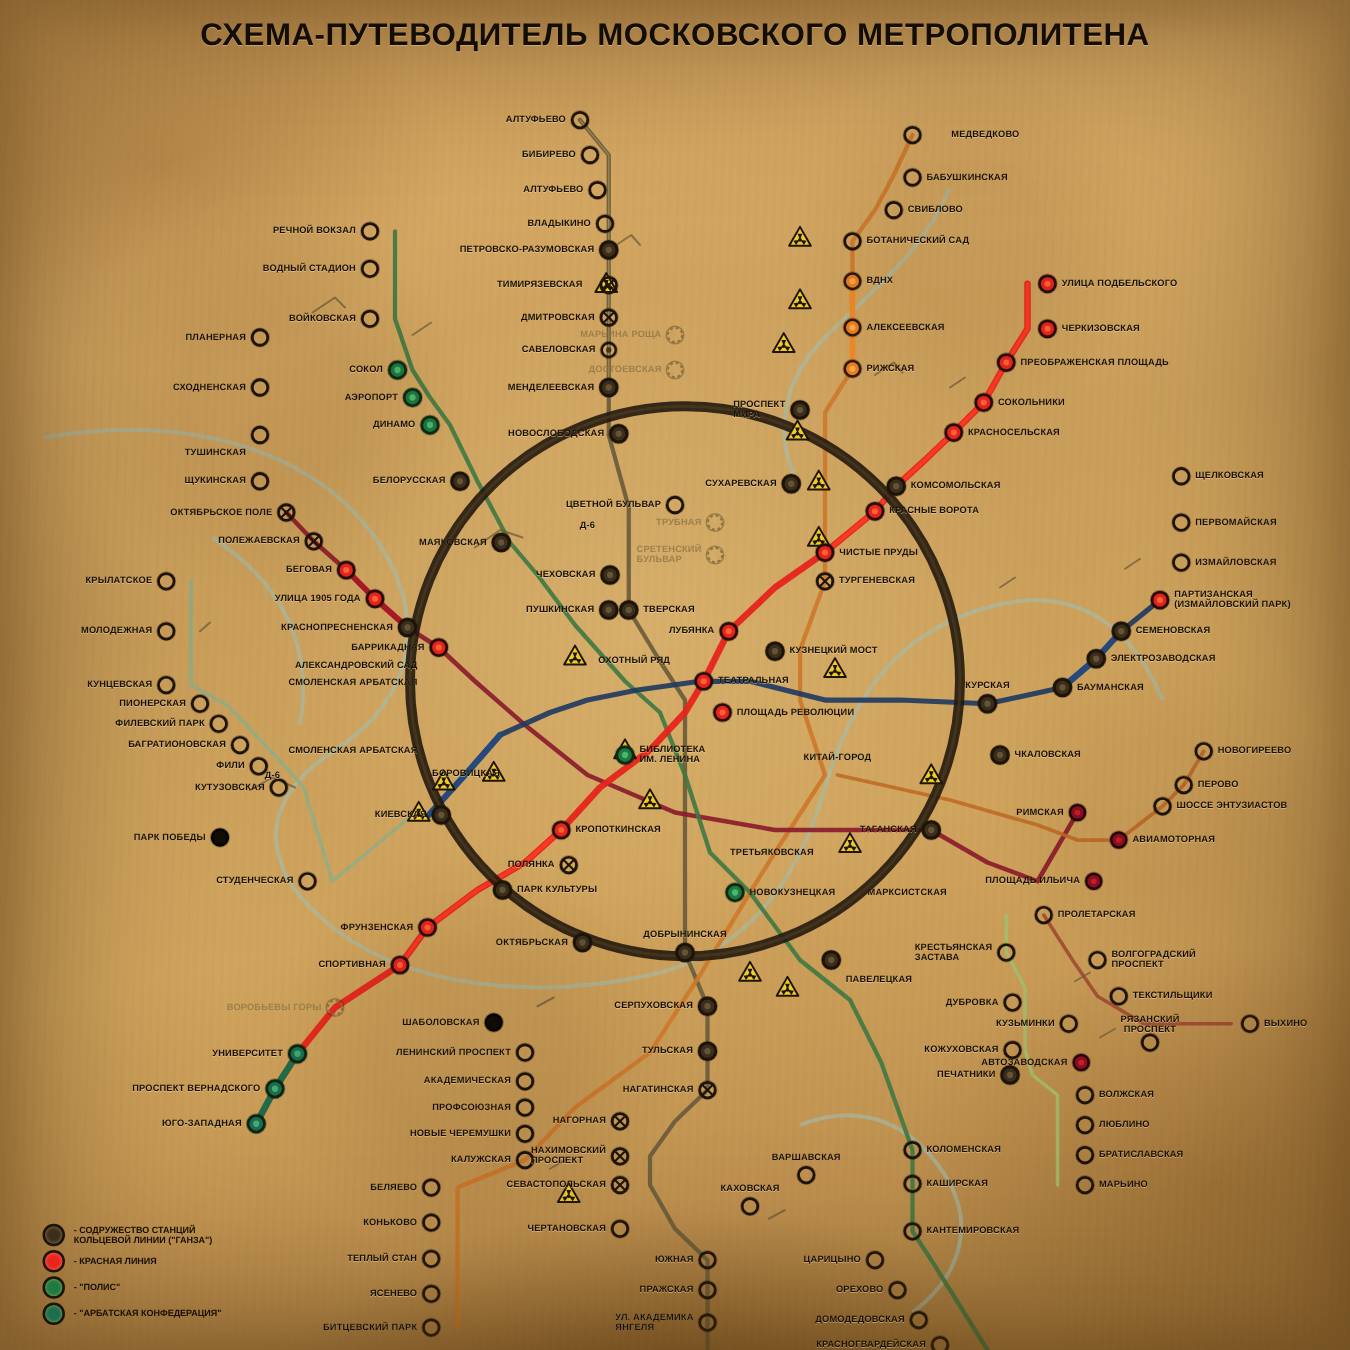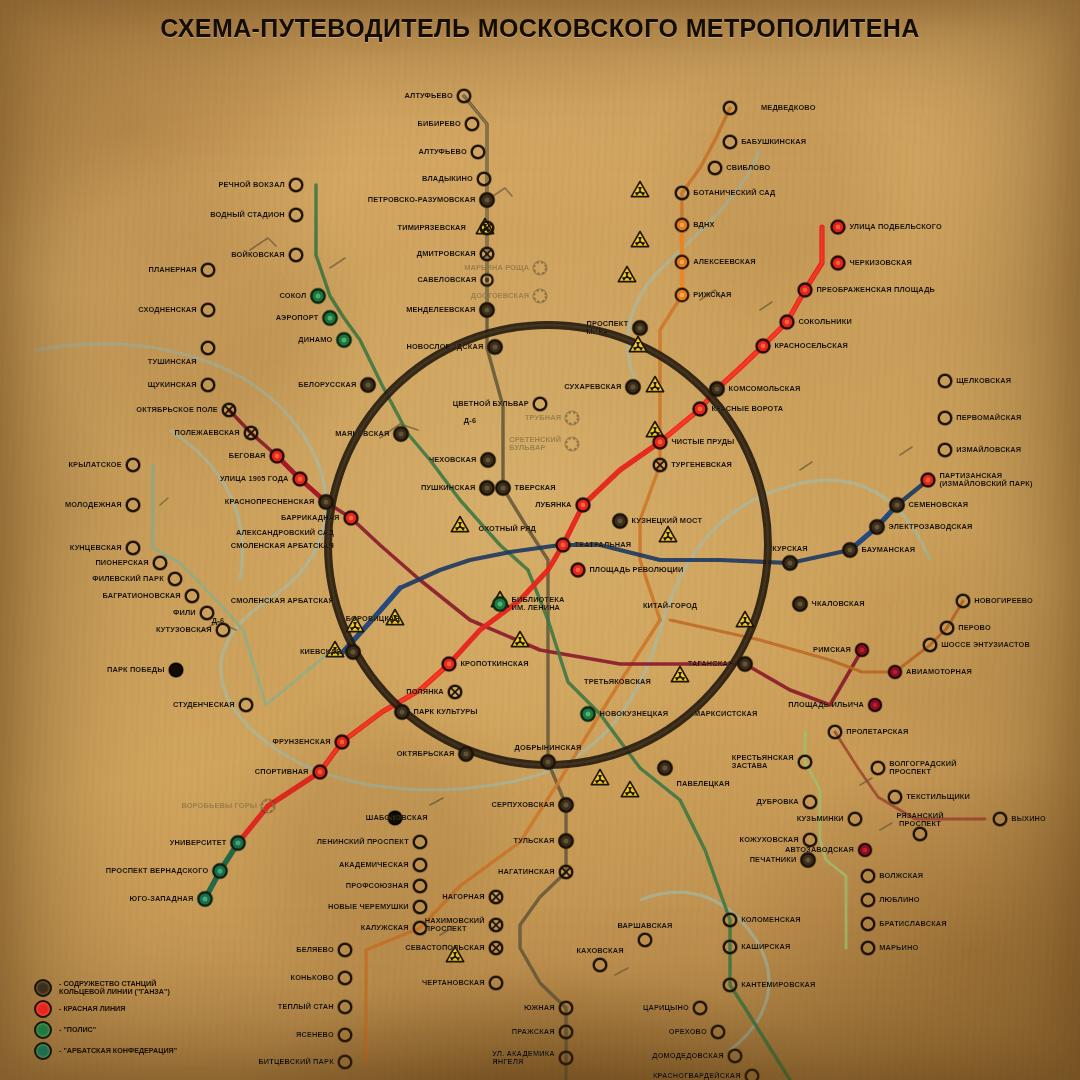--- a/index.html
+++ b/index.html
@@ -1078,21 +1078,21 @@
       <div class="lbl l" style="left: 554.4px; top: 805px;"><span>СЕРПУХОВСКАЯ</span></div>
       <div class="lbl l" style="left: 554.4px; top: 841px;"><span>ТУЛЬСКАЯ</span></div>
       <div class="lbl l" style="left: 554.8px; top: 872px;"><span>НАГАТИНСКАЯ</span></div>
       <div class="lbl l" style="left: 484.8px; top: 897px;"><span>НАГОРНАЯ</span></div>
       <div class="lbl l two" style="left: 484.8px; top: 925px;"><span>НАХИМОВСКИЙ</span><br><span>ПРОСПЕКТ</span></div>
       <div class="lbl l" style="left: 484.8px; top: 948px;"><span>СЕВАСТОПОЛЬСКАЯ</span></div>
       <div class="lbl l" style="left: 484.8px; top: 983px;"><span>ЧЕРТАНОВСКАЯ</span></div>
       <div class="lbl l" style="left: 554.8px; top: 1008px;"><span>ЮЖНАЯ</span></div>
       <div class="lbl l" style="left: 554.8px; top: 1032px;"><span>ПРАЖСКАЯ</span></div>
       <div class="lbl l two" style="left: 554.8px; top: 1058px;"><span>УЛ. АКАДЕМИКА</span><br><span>ЯНГЕЛЯ</span></div>
-      <div class="lbl l" style="left: 383.6px; top: 818px; margin-left: 44px;"><span>ШАБОЛОВСКАЯ</span></div>
+      <div class="lbl l" style="left: 383.6px; top: 818px;"><span>ШАБОЛОВСКАЯ</span></div>
       <div class="lbl l" style="left: 408.8px; top: 842px;"><span>ЛЕНИНСКИЙ ПРОСПЕКТ</span></div>
       <div class="lbl l" style="left: 408.8px; top: 865px;"><span>АКАДЕМИЧЕСКАЯ</span></div>
       <div class="lbl l" style="left: 408.8px; top: 886px;"><span>ПРОФСОЮЗНАЯ</span></div>
       <div class="lbl l" style="left: 408.8px; top: 907px;"><span>НОВЫЕ ЧЕРЕМУШКИ</span></div>
       <div class="lbl l" style="left: 408.8px; top: 928px;"><span>КАЛУЖСКАЯ</span></div>
       <div class="lbl l" style="left: 333.8px; top: 950px;"><span>БЕЛЯЕВО</span></div>
       <div class="lbl l" style="left: 333.8px; top: 978px;"><span>КОНЬКОВО</span></div>
       <div class="lbl l" style="left: 333.8px; top: 1007px;"><span>ТЕПЛЫЙ СТАН</span></div>
       <div class="lbl l" style="left: 333.8px; top: 1035px;"><span>ЯСЕНЕВО</span></div>
       <div class="lbl l" style="left: 333.8px; top: 1062px;"><span>БИТЦЕВСКИЙ ПАРК</span></div>

